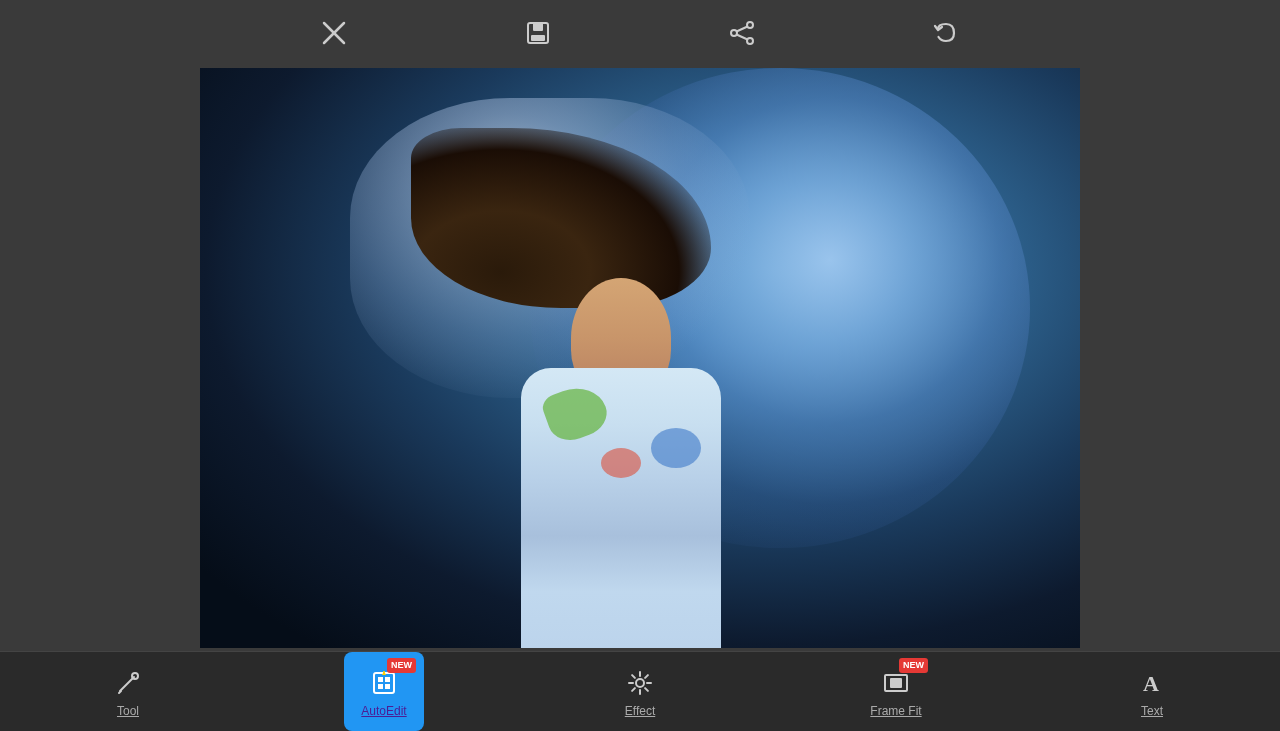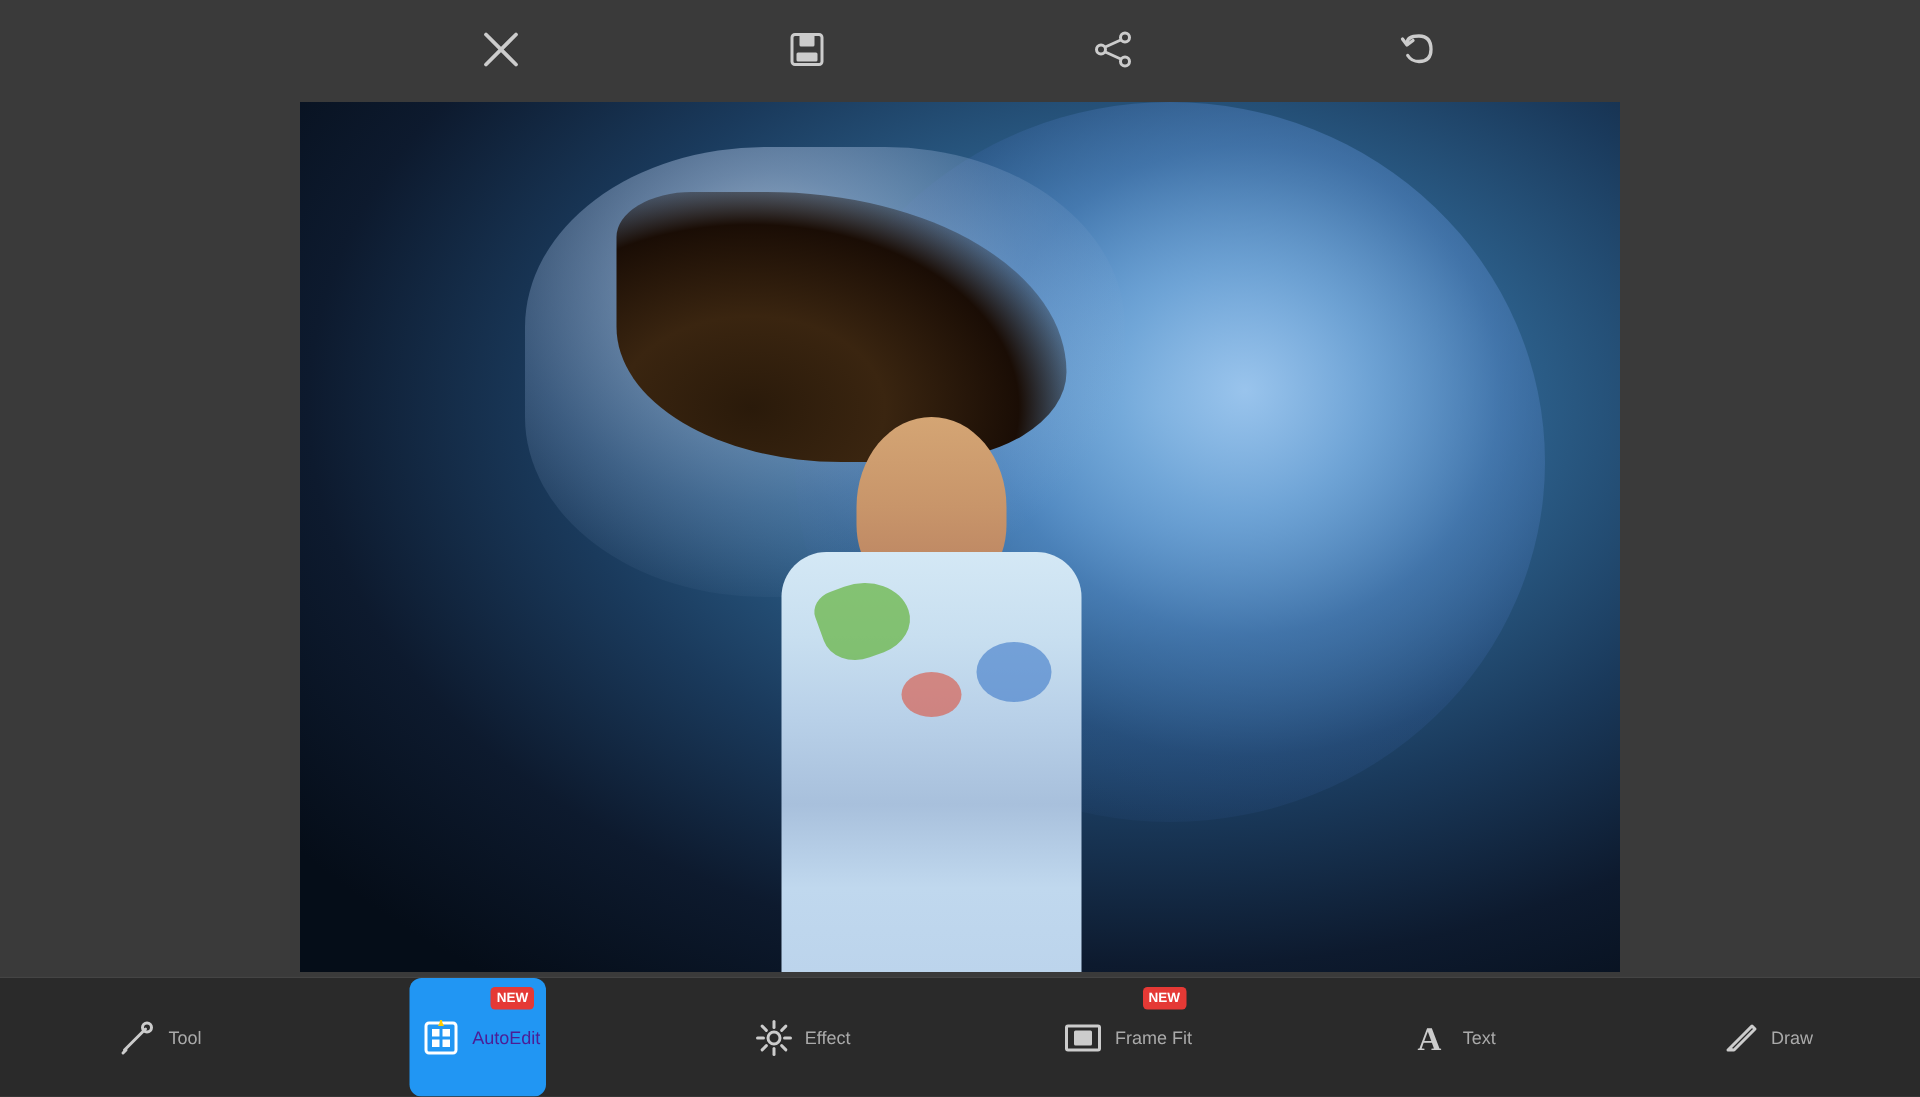--- a/index.html
+++ b/index.html
@@ -209,20 +209,21 @@
       background: #2a2a2a;
       display: flex;
       align-items: center;
       justify-content: space-around;
       flex-shrink: 0;
       border-top: 1px solid #444;
     }
 
     .tool-item {
       display: flex;
+      flex-direction: column;
       align-items: center;
       justify-content: center;
       gap: 4px;
       cursor: pointer;
       min-width: 80px;
       height: 100%;
       padding: 8px 4px;
       border-radius: 4px;
       position: relative;
     }
@@ -243,20 +244,21 @@
     }
 
     .tool-item.active .tool-icon {
       color: #fff;
     }
 
     .tool-label {
       font-size: 12px;
       color: #aaa;
       white-space: nowrap;
+      text-decoration: underline;
     }
 
     .tool-item.active .tool-label {
       color: #4c1d95;
     }
 
     .new-badge {
       position: absolute;
       top: 6px;
       right: 8px;
@@ -399,26 +401,16 @@
   <div class="tool-item">
     <div class="tool-icon">
       <svg width="28" height="28" viewBox="0 0 28 28">
         <text x="5" y="22" font-family="serif" font-size="22" font-weight="bold" fill="#ccc">A</text>
       </svg>
     </div>
     <span class="tool-label">Text</span>
   </div>
 
 
-  <div class="tool-item">
-    <div class="tool-icon">
-      <svg width="28" height="28" viewBox="0 0 28 28">
-        <path d="M6 22 L10 18 L20 8 L22 6 L24 8 L14 18 L10 22 Z" fill="none" stroke="#ccc" stroke-width="2" stroke-linejoin="round"></path>
-        <line x1="18" y1="10" x2="22" y2="6" stroke="#ccc" stroke-width="1.5"></line>
-        <path d="M6 22 L8 20 L10 22 Z" fill="#ccc"></path>
-      </svg>
-    </div>
-    <span class="tool-label">Draw</span>
-  </div>
 
 
 
 </div>
 
 </body></html>

